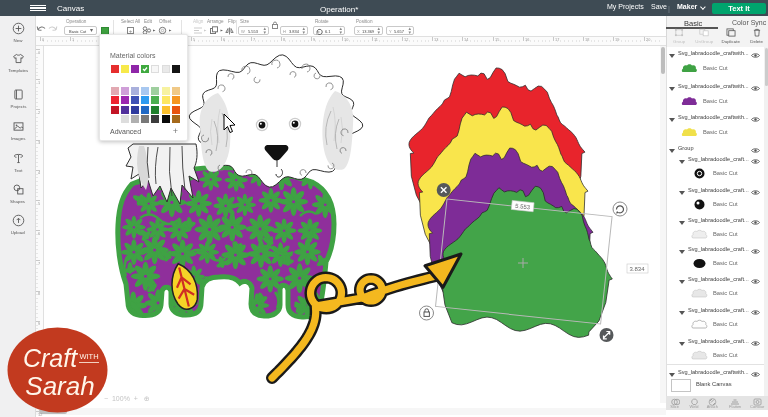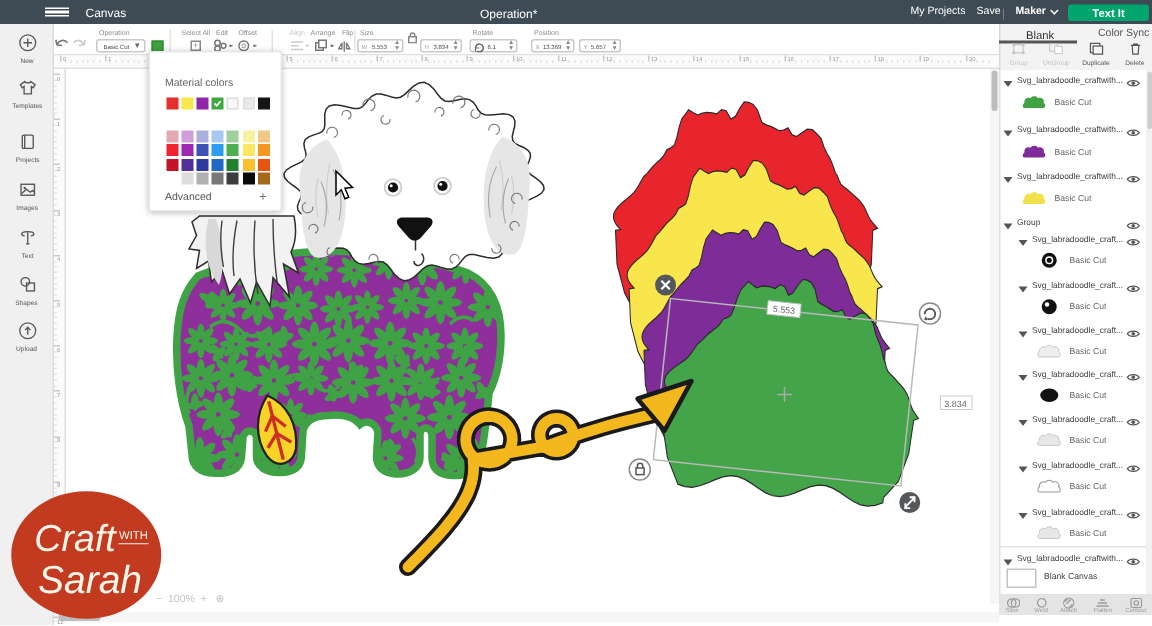--- a/index.html
+++ b/index.html
@@ -667,21 +667,21 @@
       <div style="position:absolute;left:41.099999999999994px;top:80.05px;width:8px;height:8px;background:#787878;"></div>
       <div style="position:absolute;left:51.3px;top:80.05px;width:8px;height:8px;background:#3c3c3c;"></div>
       <div style="position:absolute;left:61.5px;top:80.05px;width:8px;height:8px;background:#0a0a0a;"></div>
       <div style="position:absolute;left:71.69999999999999px;top:80.05px;width:8px;height:8px;background:#a5691b;"></div>
  <div style="position:absolute;left:10px;top:93px;font-size:7px;color:#555;">Advanced</div>
  <div style="position:absolute;right:9px;top:91px;font-size:9px;color:#777;">+</div>
 </div>
 
 <div class="abs" style="left:666px;top:16px;width:102px;height:31px;background:#f3f3f3;border-left:1px solid #d8d8d8;"></div>
 <div class="abs" style="left:666px;top:47px;width:102px;height:349px;background:#fff;border-left:1px solid #e0e0e0;"></div>
-<div class="abs" style="left:684px;top:19px;font-size:7.5px;color:#333;">Blank</div>
+<div class="abs" style="left:684px;top:19px;font-size:7.5px;color:#333;">Basic</div>
 <div class="abs" style="left:666px;top:27px;width:52px;height:1.6px;background:#555;"></div>
 <div class="abs" style="left:732px;top:19px;font-size:7px;color:#555;">Color Sync</div>
 <div class="abs" style="left:670px;top:28px;width:18px;text-align:center;">
       <svg width="10" height="9" viewBox="0 0 11 10">
         <rect x="1" y="1" width="2" height="2" fill="#c3c3c3"></rect>
         <rect x="8" y="1" width="2" height="2" fill="#c3c3c3"></rect>
         <rect x="1" y="7" width="2" height="2" fill="#c3c3c3"></rect>
         <rect x="8" y="7" width="2" height="2" fill="#c3c3c3"></rect>
         <rect x="2" y="2" width="7" height="6" fill="none" stroke="#c3c3c3" stroke-width="0.8"></rect>
       </svg>

